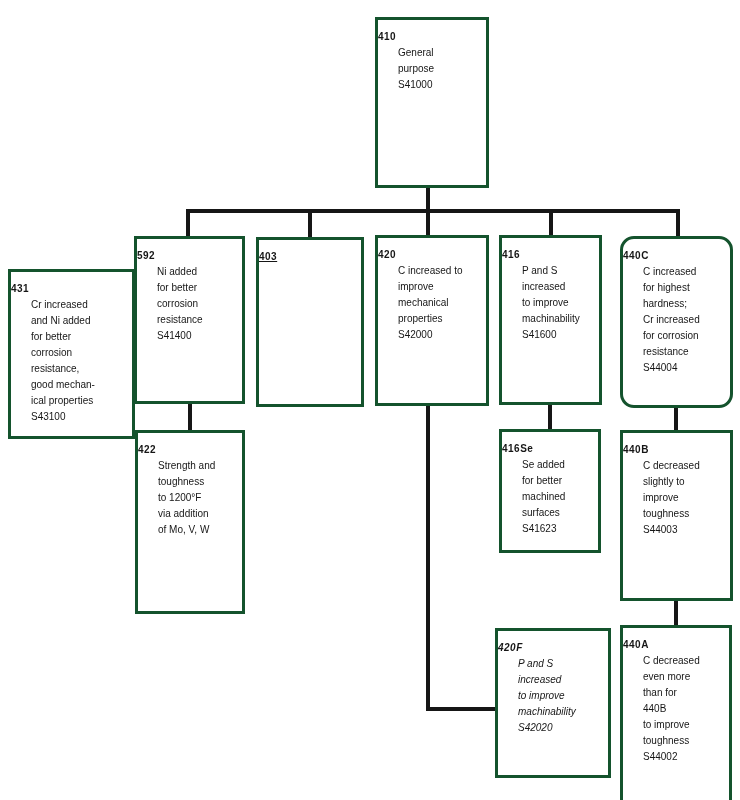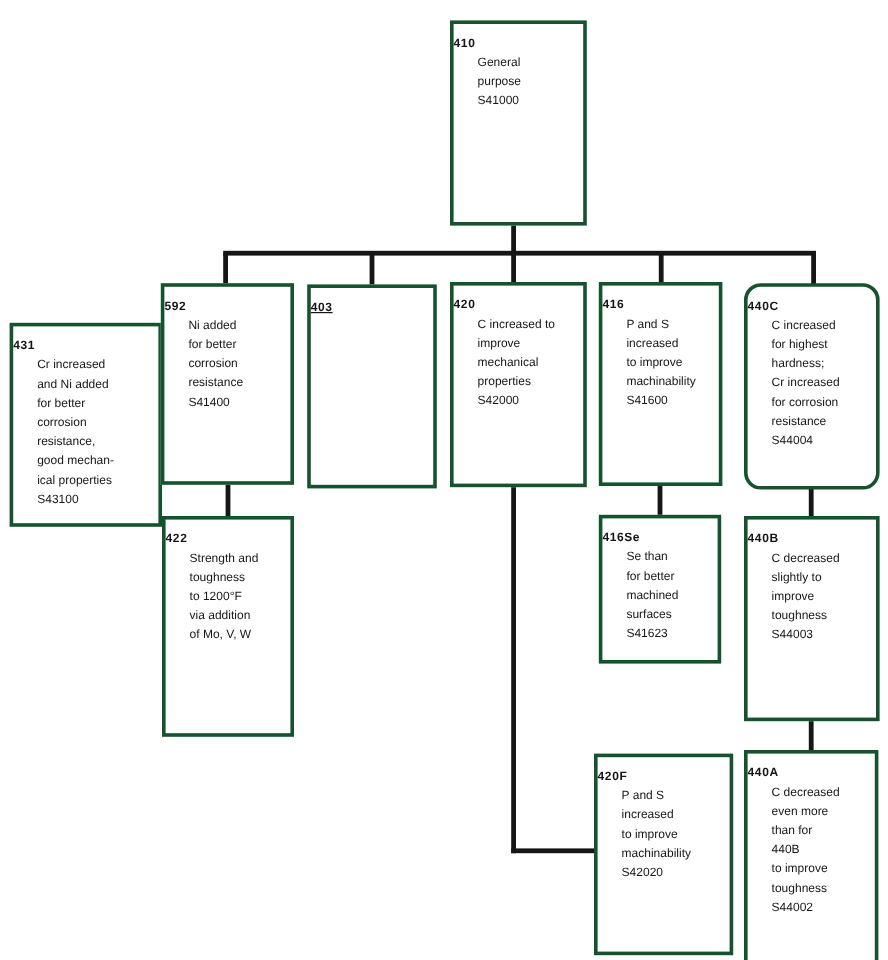--- a/index.html
+++ b/index.html
@@ -44,21 +44,21 @@
   .n410   { left: 375px; top: 17px;  width: 114px; height: 171px; }
   .n431   { left: 8px;   top: 238px; width: 127px; height: 170px; margin-top: 31px; }
   .n414   { left: 134px; top: 236px; width: 111px; height: 168px; }
   .n403   { left: 256px; top: 237px; width: 108px; height: 170px; text-decoration: underline; }
   .n420   { left: 375px; top: 235px; width: 114px; height: 171px; }
   .n416   { left: 499px; top: 235px; width: 103px; height: 170px; }
   .n440C  { left: 620px; top: 236px; width: 113px; height: 172px; border-radius: 14px; }
   .n422   { left: 135px; top: 430px; width: 110px; height: 184px; }
   .n416Se { left: 499px; top: 429px; width: 102px; height: 124px; }
   .n440B  { left: 620px; top: 430px; width: 113px; height: 171px; }
-  .n420F  { left: 495px; top: 628px; width: 116px; height: 168px; }
+  .n420F  { left: 495px; top: 628px; width: 116px; height: 150px; font-style: italic; }
   .n440A  { left: 620px; top: 625px; width: 112px; height: 192px; }
   
   .l-410-down    { left: 426px; top: 186px; width: 4px;   height: 26px;  }
   .l-trunk       { left: 186px; top: 209px; width: 494px; height: 4px;   }
   .l-drop-414    { left: 186px; top: 211px; width: 4px;   height: 26px;  }
   .l-drop-403    { left: 308px; top: 211px; width: 4px;   height: 27px;  }
   .l-drop-420    { left: 426px; top: 211px; width: 4px;   height: 25px;  }
   .l-drop-416    { left: 549px; top: 211px; width: 4px;   height: 25px;  }
   .l-drop-440C   { left: 676px; top: 211px; width: 4px;   height: 26px;  }
   .l-link-431    { left: 118px; top: 328px; width: 19px;  height: 4px;   }
@@ -154,21 +154,21 @@
     <div class="code">422</div>
     <div class="desc">Strength and
 toughness
 to 1200°F
 via addition
 of Mo, V, W</div>
   </div>
 
   <div class="node n416Se">
     <div class="code">416Se</div>
-    <div class="desc">Se than
+    <div class="desc">Se added
 for better
 machined
 surfaces
 S41623</div>
   </div>
 
   <div class="node n440B">
     <div class="code">440B</div>
     <div class="desc">C decreased
 slightly to

